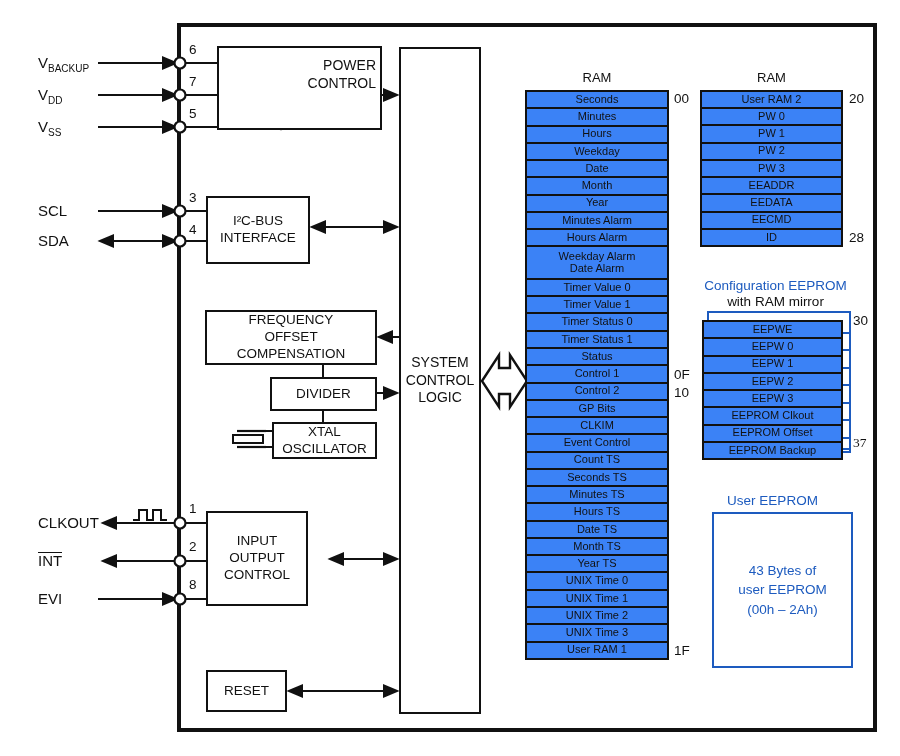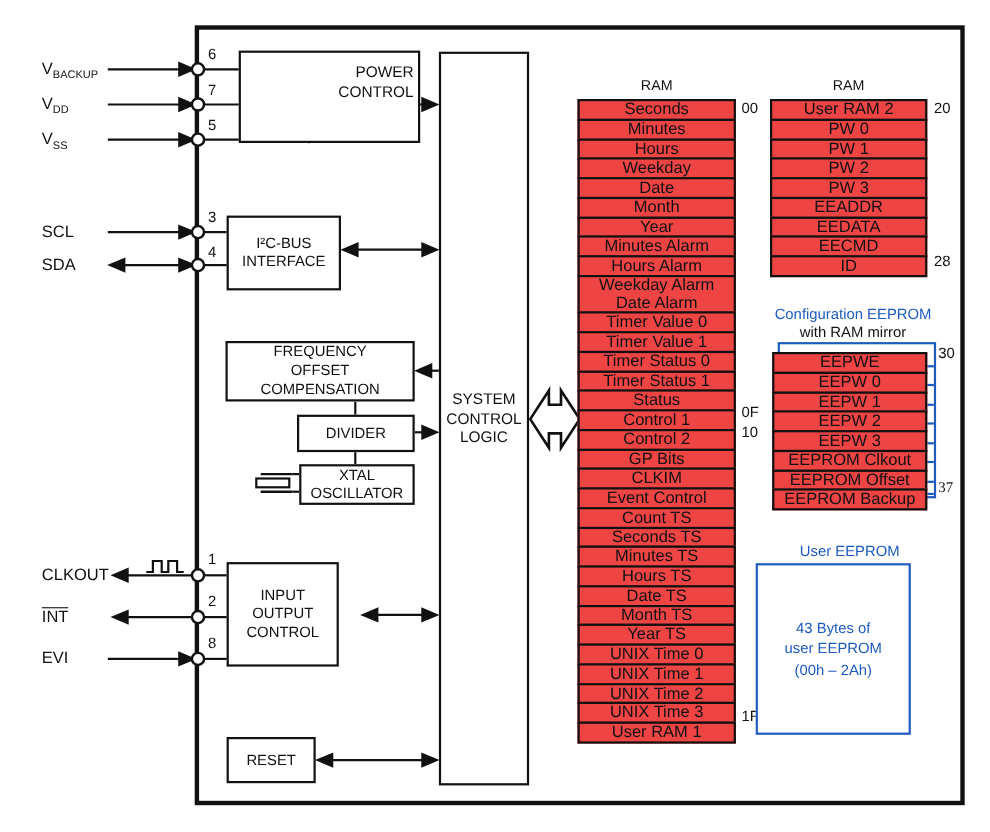--- a/index.html
+++ b/index.html
@@ -7,22 +7,22 @@
           font-family:"Liberation Sans","DejaVu Sans",sans-serif;color:#111;}
   .canvas svg{position:absolute;left:0;top:0;z-index:0;}
   .abs{position:absolute;z-index:1;box-sizing:border-box;}
   .blk{border:2.5px solid #111;background:#fff;display:flex;flex-direction:column;
        align-items:center;justify-content:center;font-size:13.5px;line-height:1.25;text-align:center;}
   .pinlabel{font-size:15px;white-space:nowrap;}
   .pinlabel sub{font-size:10px;}
   .pinnum{font-size:13.5px;}
   .overline-text{border-top:1.8px solid #111;padding-top:0px;display:inline-block;line-height:1.0;}
   .tbl{display:flex;flex-direction:column;z-index:1;}
-  .cell{flex:1;border:2px solid #111;margin-top:-2px;background:#ef4444;display:flex;
-        align-items:center;justify-content:center;font-size:15px;line-height:1.05;text-align:center;}
+  .cell{flex:1;border:2px solid #111;margin-top:-2px;background:#3b82f6;display:flex;
+        align-items:center;justify-content:center;font-size:11px;line-height:1.05;text-align:center;}
   .cell:first-child{margin-top:0;}
   .cell.tall{flex:2;flex-direction:column;}
   .tbl-title{font-size:13px;text-align:center;z-index:1;}
   .addr{font-size:13.5px;z-index:1;}
   .blue{color:#1d5bbf;}
   .bluebox{border:2px solid #1d5bbf;background:#fff;}
   .ueep-box{display:flex;flex-direction:column;align-items:center;justify-content:center;
             font-size:13.5px;line-height:1.45;text-align:center;}
   .power-label{position:absolute;right:4px;top:8px;text-align:right;font-size:14px;line-height:1.3;}
 </style>
@@ -278,19 +278,19 @@
     <div class="cell">EEPW 2</div>
     <div class="cell">EEPW 3</div>
     <div class="cell">EEPROM Clkout</div>
     <div class="cell">EEPROM Offset</div>
     <div class="cell">EEPROM Backup</div>
   </div>
   <div class="abs addr" style="left:853px;top:313px;">30</div>
   <div class="abs addr" style="left:853px;top:435px;font-family:Liberation Serif, serif;">37</div>
 
   <div class="abs tbl-title blue" style="left:702px;top:493px;width:141px;font-size:13.5px;">User EEPROM</div>
-  <div class="abs bluebox ueep-box blue" style="left:687px;top:512px;width:141px;height:156px;">
+  <div class="abs bluebox ueep-box blue" style="left:712px;top:512px;width:141px;height:156px;">
     <div>43 Bytes of</div>
     <div>user EEPROM</div>
     <div>(00h – 2Ah)</div>
   </div>
 
 </div>
 
 </body></html>

